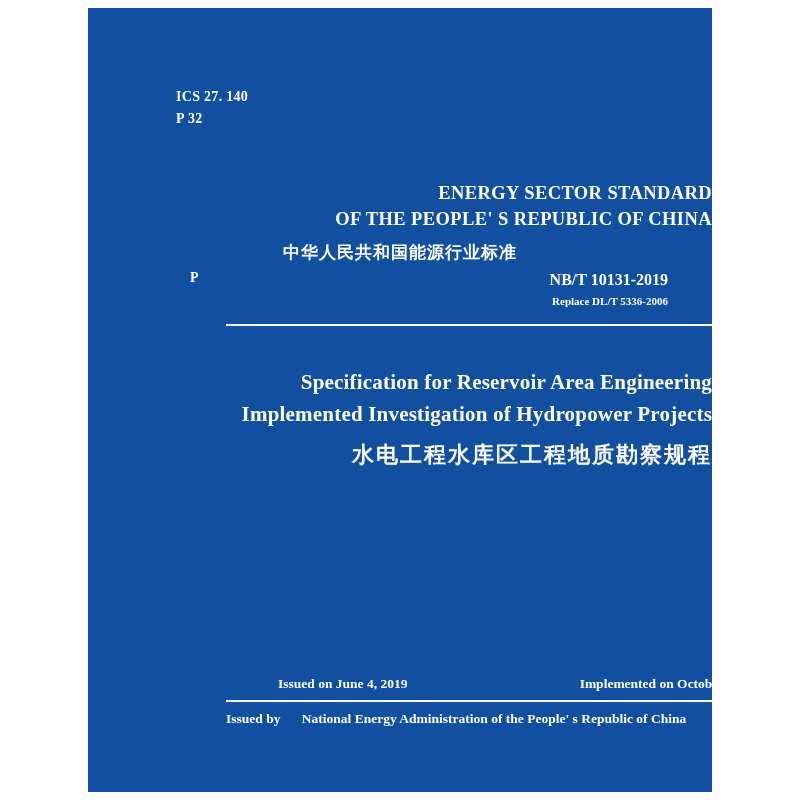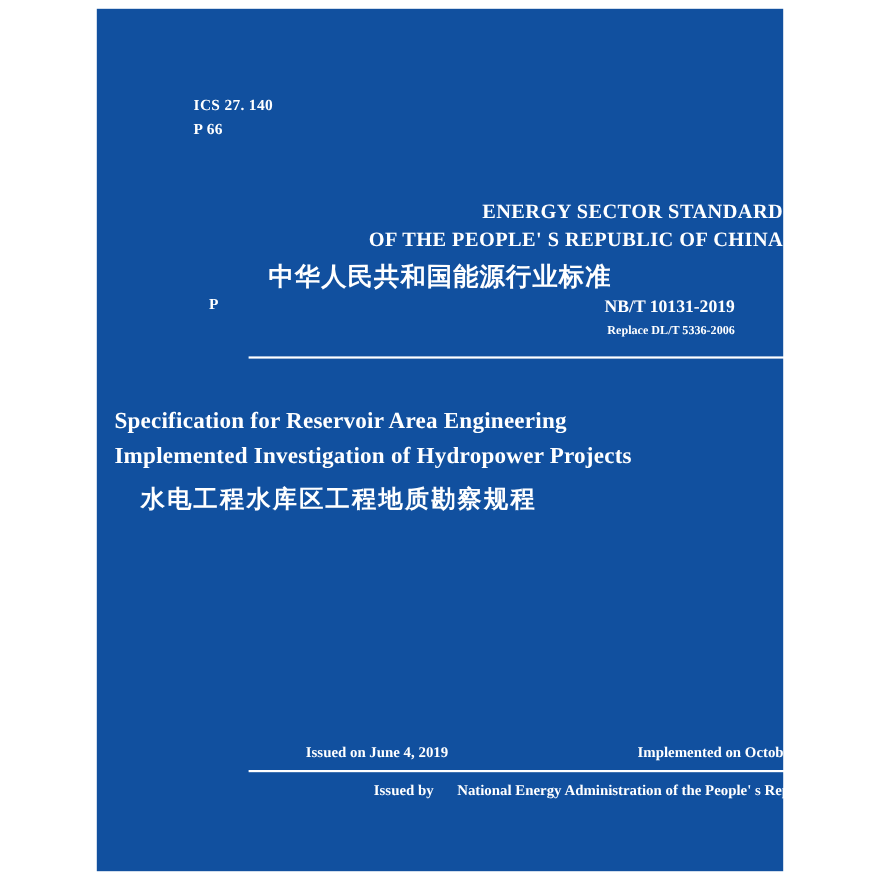--- a/index.html
+++ b/index.html
@@ -59,21 +59,21 @@
   .title-en1, .title-en2 {
     font-weight: bold;
     font-size: 18.5px;
     line-height: 26px;
     letter-spacing: 0.4px;
     text-align: right;
   }
   .title-cn {
     margin-top: 8px;
     font-weight: bold;
-    font-size: 23px;
+    font-size: 17px;
     line-height: 24px;
     letter-spacing: 1px;
     font-family: "DejaVu Sans", sans-serif;
   }
   .std-row {
     position: absolute;
     left: 88px;
     right: 44px;
     top: 262px;
     height: 46px;
@@ -108,24 +108,24 @@
     height: 2px;
   }
   .rule-top {
     left: 138px;
     right: 0px;
     width: 574px;
     top: 316px;
   }
   .main-title {
     position: absolute;
-    left: 16px;
+    left: 4px;
     right: 0;
     top: 358px;
-    text-align: left;
+    text-align: right;
   }
   .main-en {
     font-weight: bold;
     font-size: 21px;
     line-height: 32px;
     letter-spacing: 0.2px;
   }
   .main-cn {
     margin-top: 10px;
     font-weight: bold;
@@ -151,36 +151,36 @@
   .rule-bottom {
     left: 138px;
     width: 574px;
     top: 692px;
   }
   .issuer {
     position: absolute;
     left: 138px;
     width: 574px;
     top: 700px;
-    text-align: right;
+    text-align: left;
     font-weight: bold;
     font-size: 13.5px;
     line-height: 22px;
   }
   .issuer .by { margin-right: 18px; }
 </style>
 </head>
 <body>
 
 <div class="page">
   <div class="cover">
 
     <div class="codes">
       <div>ICS 27. 140</div>
-      <div>P 66</div>
+      <div>P 32</div>
     </div>
 
 
     <div class="title-block">
       <div class="title-en1">ENERGY SECTOR STANDARD</div>
       <div class="title-en2">OF THE PEOPLE' S REPUBLIC OF CHINA</div>
       <div class="title-cn">中华人民共和国能源行业标准</div>
     </div>
 
     <div class="std-row">

